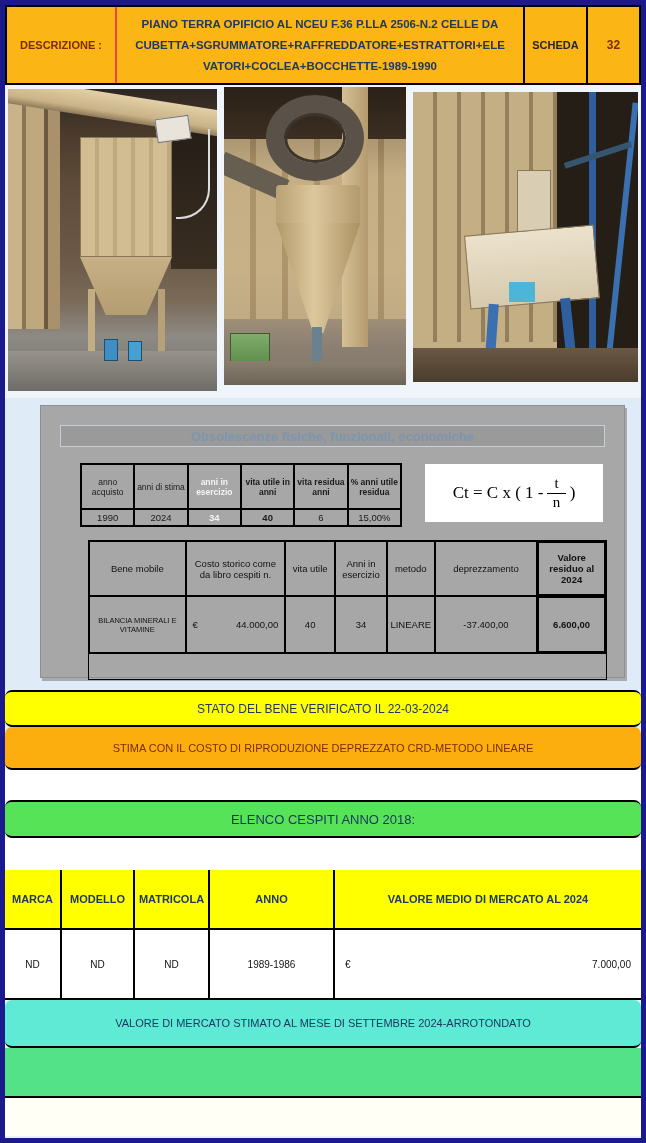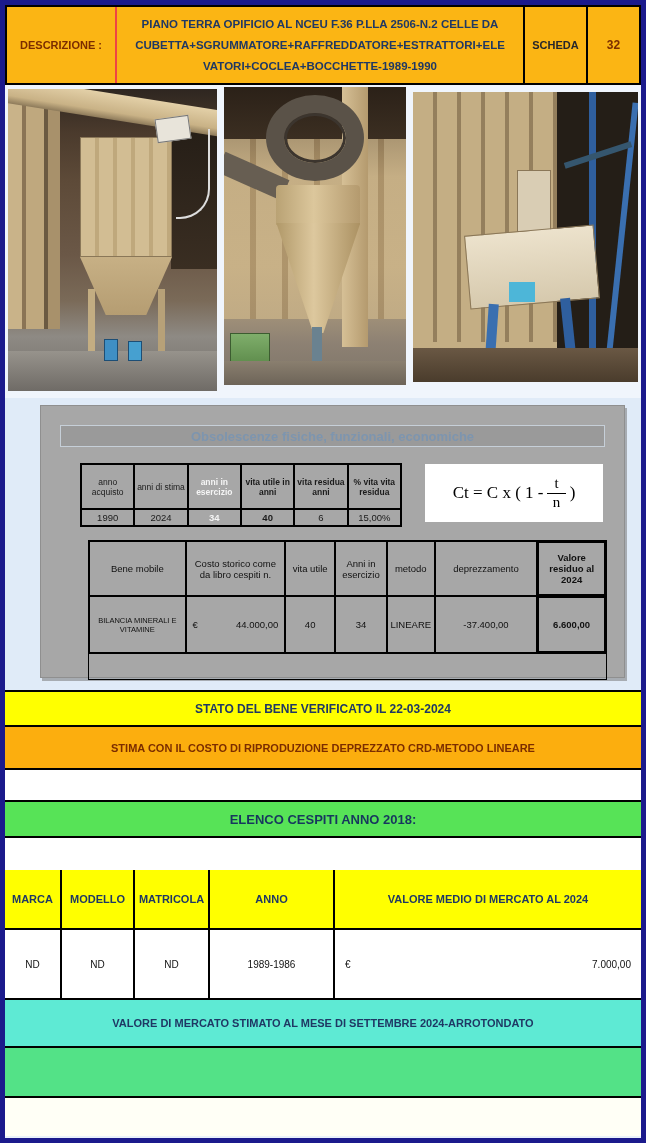--- a/index.html
+++ b/index.html
@@ -90,21 +90,21 @@
             font-size:9.5px; color:#111; padding:1px 2px; }
   .t2 .h { height:55px; }
   .t2 .d { height:57px; }
   .w-bene{width:97px;} .w-costo{width:100px;} .w-vita{width:50px;} .w-anni{width:52px;}
   .w-met{width:48px;} .w-depr{width:103px;} .w-val{width:69px;}
   .td.valcol { border:2px solid #000; font-weight:bold; }
   .td.bene-d { font-size:7.5px; }
   .td.costo-d { justify-content:space-between; padding:0 6px; }
   .t2-empty { height:26px; border-top:1px solid #000; }
   
-  .banner { display:flex; align-items:center; justify-content:center; text-align:center; font-weight:bold; }
+  .banner { display:flex; align-items:center; justify-content:center; text-align:center; font-weight:normal;border-radius:7px; }
   .b-stato { height:37px; background:#FFFF00; border-top:2px solid #000; border-bottom:2px solid #000; color:#1F3864; font-size:12px; }
   .b-stima { height:43px; background:#FCAE0E; border-bottom:2px solid #000; color:#7B2D00; font-size:11px; }
   .b-white30 { height:30px; background:#fff; }
   .b-elenco { height:38px; background:#57E357; border-top:2px solid #000; border-bottom:2px solid #000; color:#17375E; font-size:13px; }
   .b-white32 { height:32px; background:#fff; }
   
   .mkt { display:flex; flex-direction:column; }
   .mkt .tr { display:flex; }
   .mkt .td { display:flex; align-items:center; justify-content:center; text-align:center; border-right:2px solid #000; }
   .mkt .td:last-child { border-right:none; }
@@ -183,21 +183,21 @@
       <div class="obs-title">Obsolescenze fisiche, funzionali, economiche</div>
 
       <div class="row-t1">
         <div class="t1">
           <div class="tr">
             <div class="td hd">anno acquisto</div>
             <div class="td hd">anni di stima</div>
             <div class="td hd t-white t-bold">anni in esercizio</div>
             <div class="td hd t-bold">vita utile in anni</div>
             <div class="td hd t-bold">vita residua anni</div>
-            <div class="td hd t-bold">% vita vita residua</div>
+            <div class="td hd t-bold">% anni utile residua</div>
           </div>
           <div class="tr">
             <div class="td vl">1990</div>
             <div class="td vl">2024</div>
             <div class="td vl t-white t-bold">34</div>
             <div class="td vl t-bold">40</div>
             <div class="td vl">6</div>
             <div class="td vl">15,00%</div>
           </div>
         </div>

